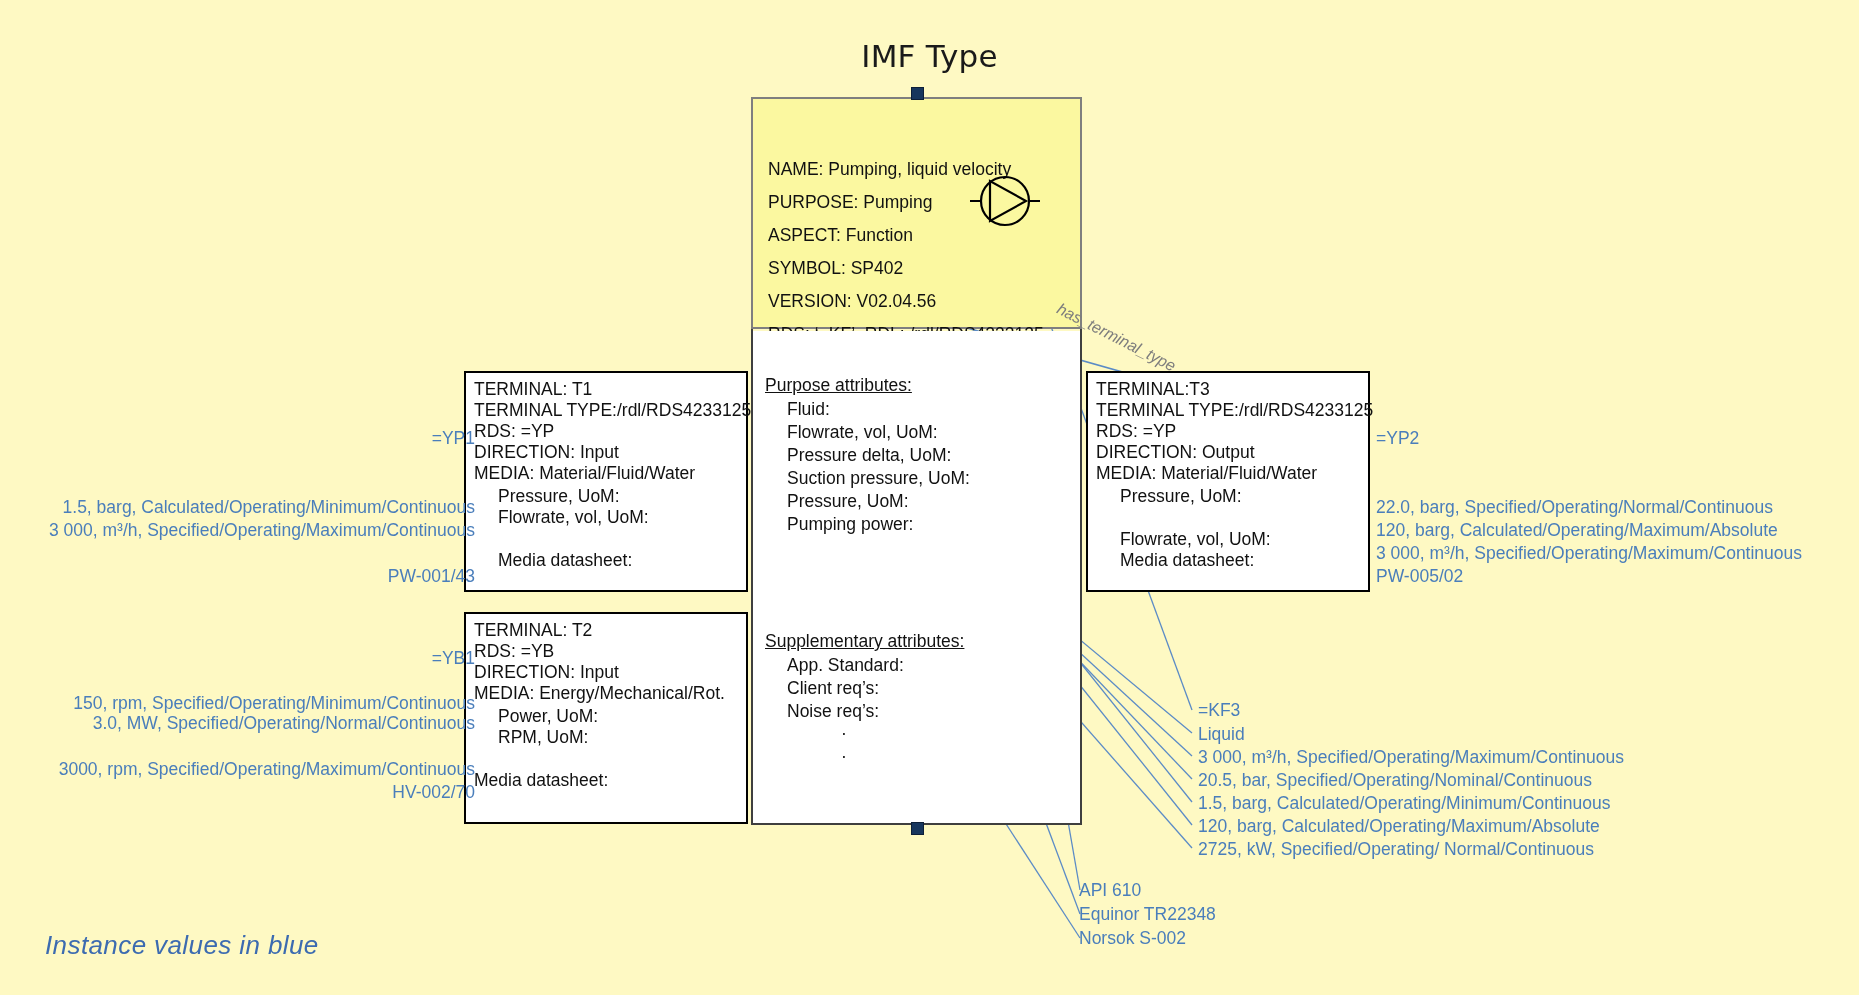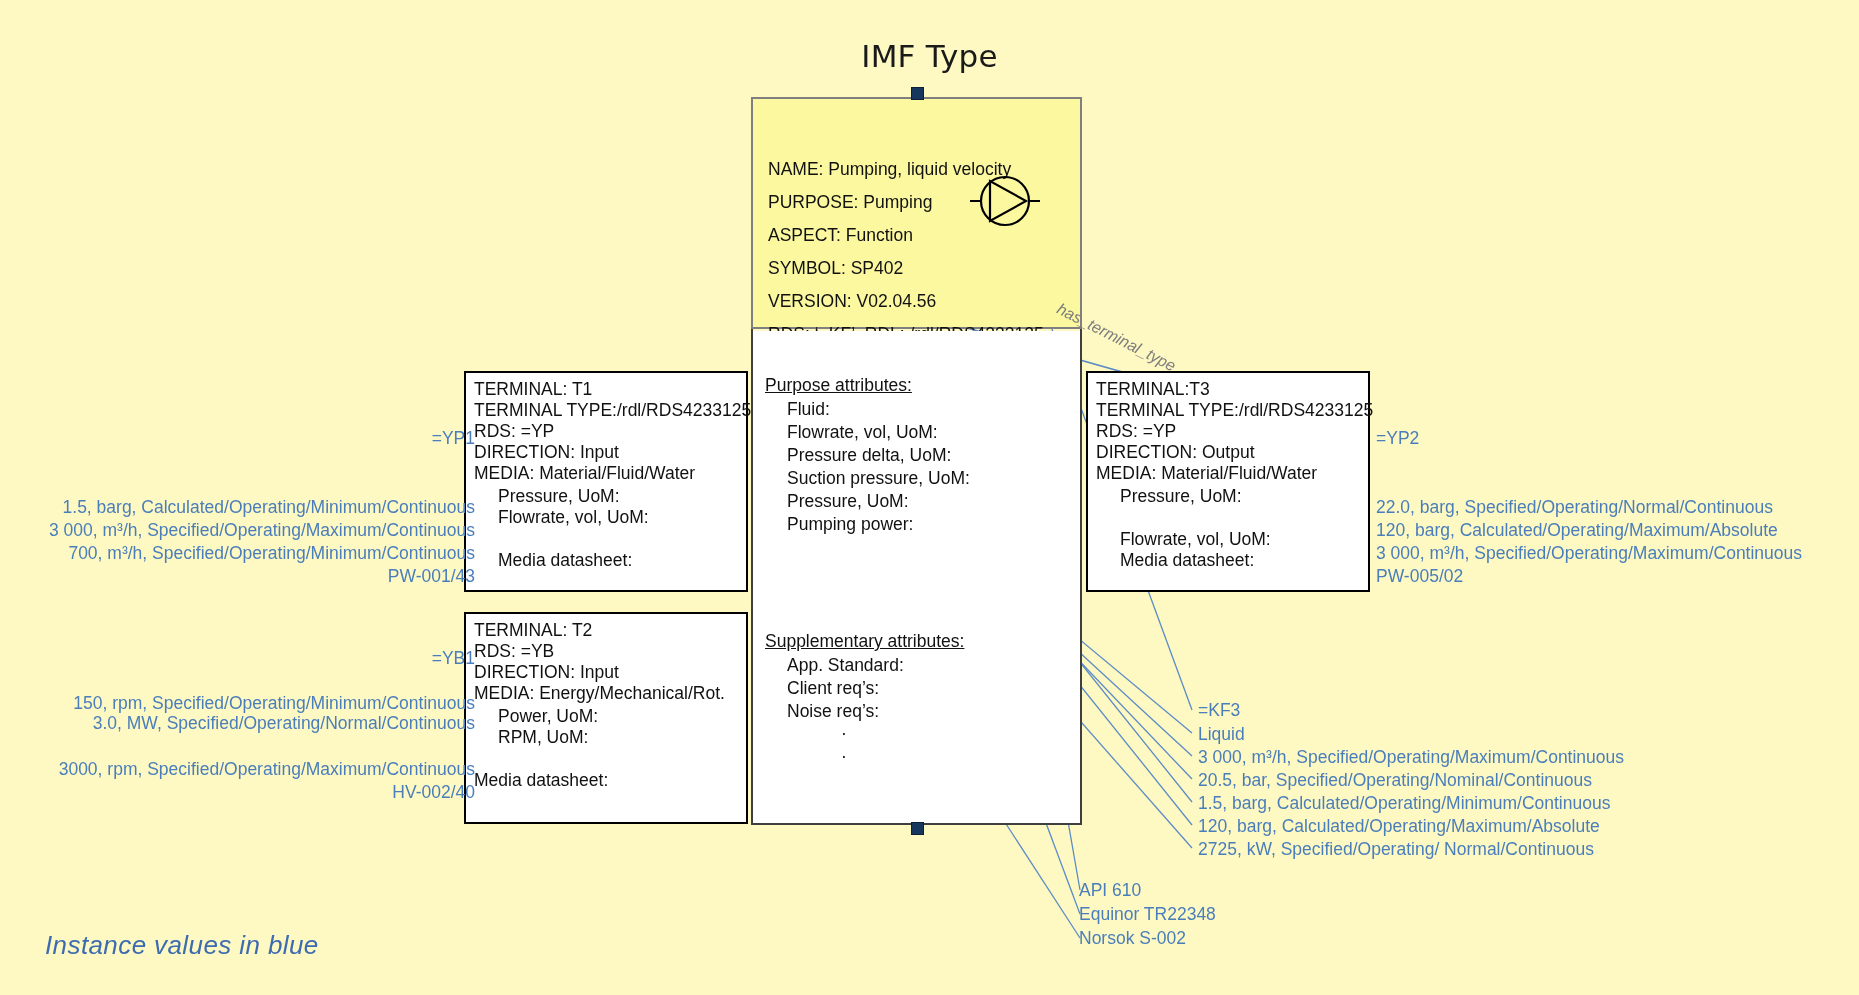--- a/index.html
+++ b/index.html
@@ -243,28 +243,27 @@
     <div class="term-line indent" style="top:113px">Pressure, UoM:</div>
     <div class="term-line indent" style="top:156px">Flowrate, vol, UoM:</div>
     <div class="term-line indent" style="top:177px">Media datasheet:</div>
   </div>
 
   <div class="abs" id="relation-label">has_terminal_type</div>
 
   <div class="blue right" style="left:0px; top:428px; width:455px">=YP1</div>
   <div class="blue right" style="left:0px; top:497px; width:455px">1.5, barg, Calculated/Operating/Minimum/Continuous</div>
   <div class="blue right" style="left:0px; top:520px; width:455px">3 000, m³/h, Specified/Operating/Maximum/Continuous</div>
-  <div class="blue right" style="left:0px; top:543px; width:455px">700, m³/h, Specified/Operating/Minimum/Continuous</div>
   <div class="blue right" style="left:0px; top:566px; width:455px">PW-001/43</div>
 
   <div class="blue right" style="left:0px; top:648px; width:455px">=YB1</div>
   <div class="blue right" style="left:0px; top:713px; width:455px">3.0, MW, Specified/Operating/Normal/Continuous</div>
   <div class="blue right" style="left:0px; top:693px; width:455px">150, rpm, Specified/Operating/Minimum/Continuous</div>
   <div class="blue right" style="left:0px; top:759px; width:455px">3000, rpm, Specified/Operating/Maximum/Continuous</div>
-  <div class="blue right" style="left:0px; top:782px; width:455px">HV-002/40</div>
+  <div class="blue right" style="left:0px; top:782px; width:455px">HV-002/70</div>
 
   <div class="blue" style="left:1376px; top:428px">=YP2</div>
   <div class="blue" style="left:1376px; top:497px">22.0, barg, Specified/Operating/Normal/Continuous</div>
   <div class="blue" style="left:1376px; top:520px">120, barg, Calculated/Operating/Maximum/Absolute</div>
   <div class="blue" style="left:1376px; top:543px">3 000, m³/h, Specified/Operating/Maximum/Continuous</div>
   <div class="blue" style="left:1376px; top:566px">PW-005/02</div>
 
   <div class="blue" style="left:1198px; top:700px">=KF3</div>
   <div class="blue" style="left:1198px; top:724px">Liquid</div>
   <div class="blue" style="left:1198px; top:747px">3 000, m³/h, Specified/Operating/Maximum/Continuous</div>

